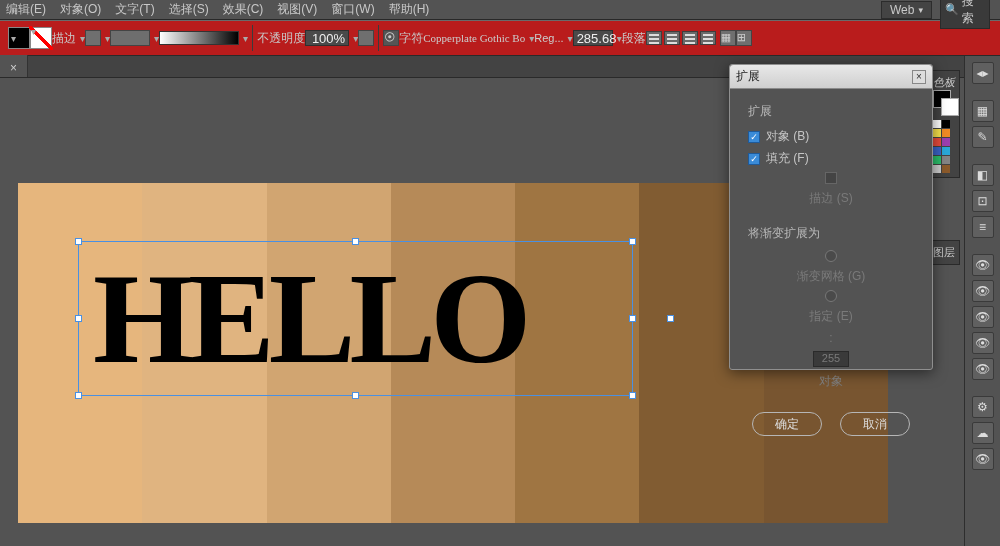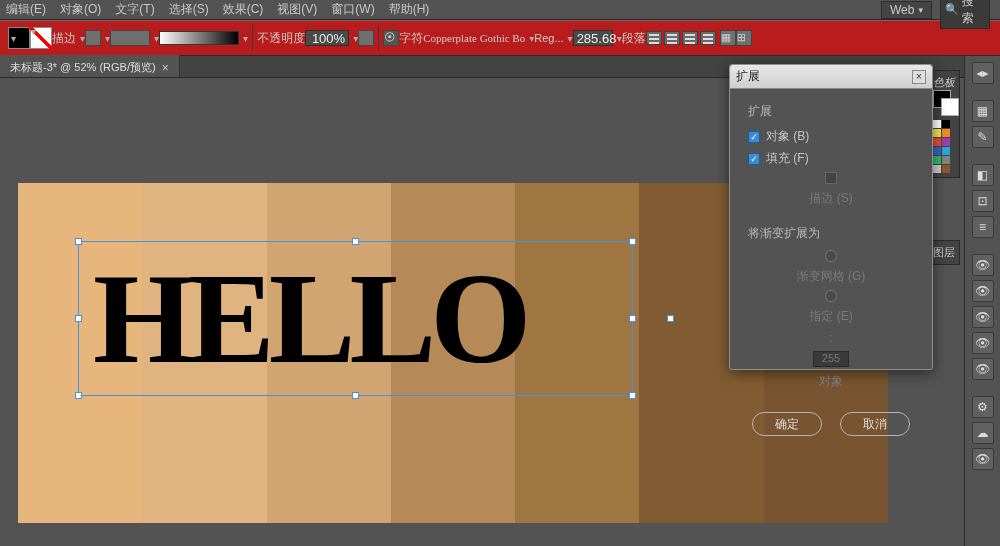--- a/index.html
+++ b/index.html
@@ -211,21 +211,20 @@
       <i></i>
       <i></i>
       <i></i>
     </div>
   <span class="iconbtn" style="margin-left:4px">▦</span>
   <span class="iconbtn">⊞</span>
 </div>
 
 <div class="docbar">
   <div class="doctab">
-    <span>未标题-3* @ 52% (RGB/预览)</span>
     <span class="x">×</span>
   </div>
 </div>
 
 <div class="workarea">
   <div class="canvas">
     <div class="stripe" style="background:#e6b67d"></div>
     <div class="stripe" style="background:#e0b480"></div>
     <div class="stripe" style="background:#d1a571"></div>
     <div class="stripe" style="background:#b68a58"></div>

